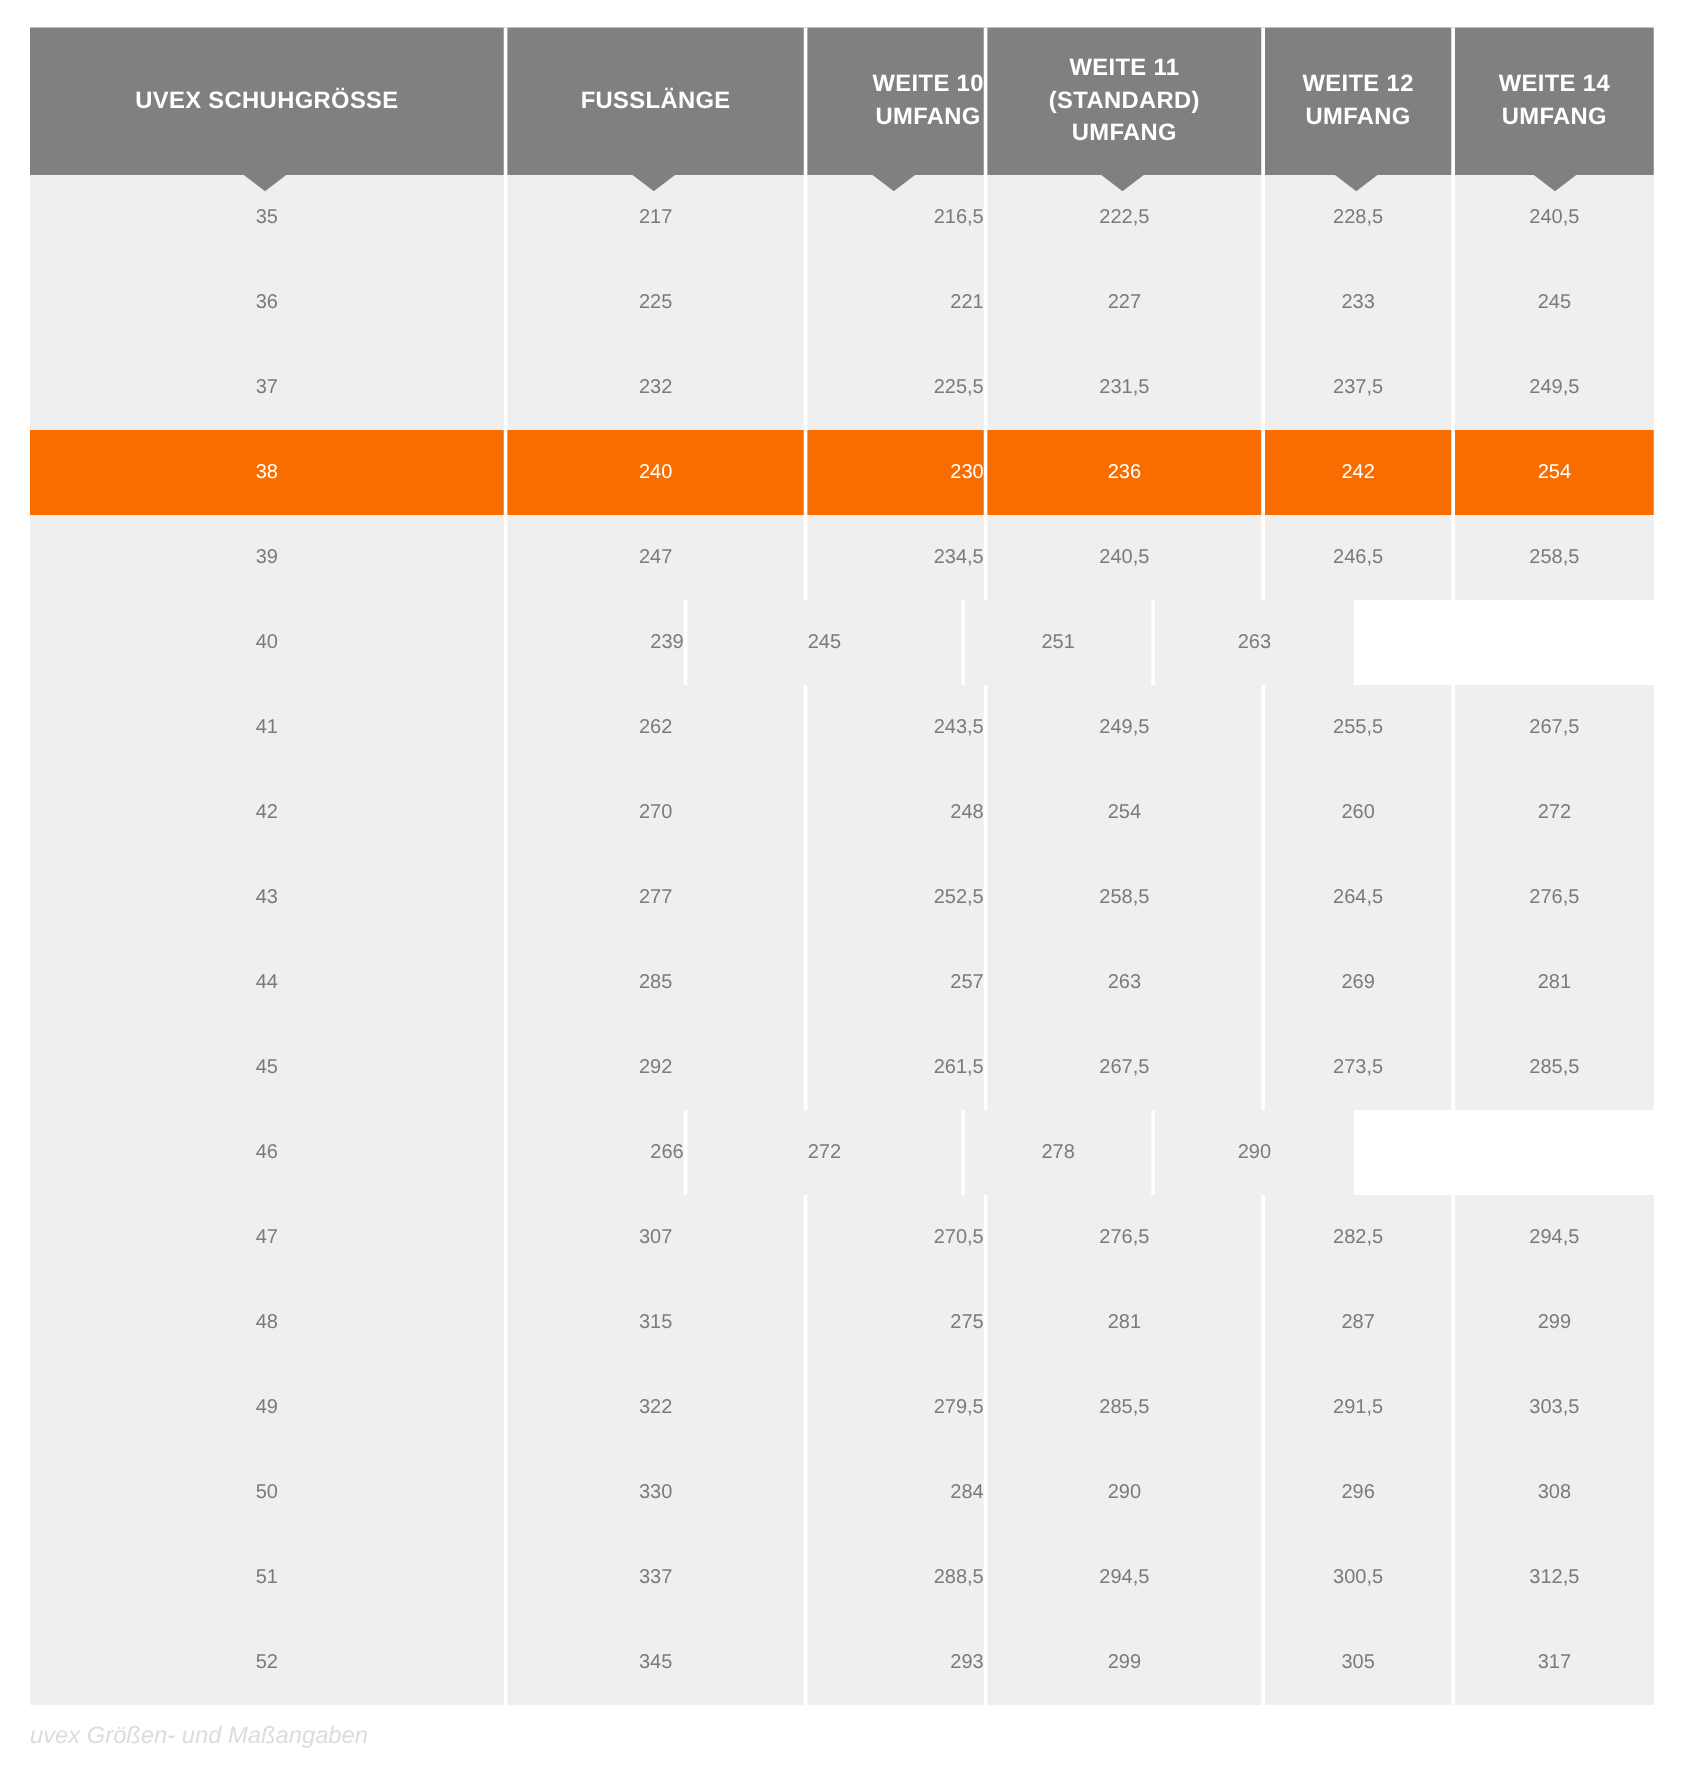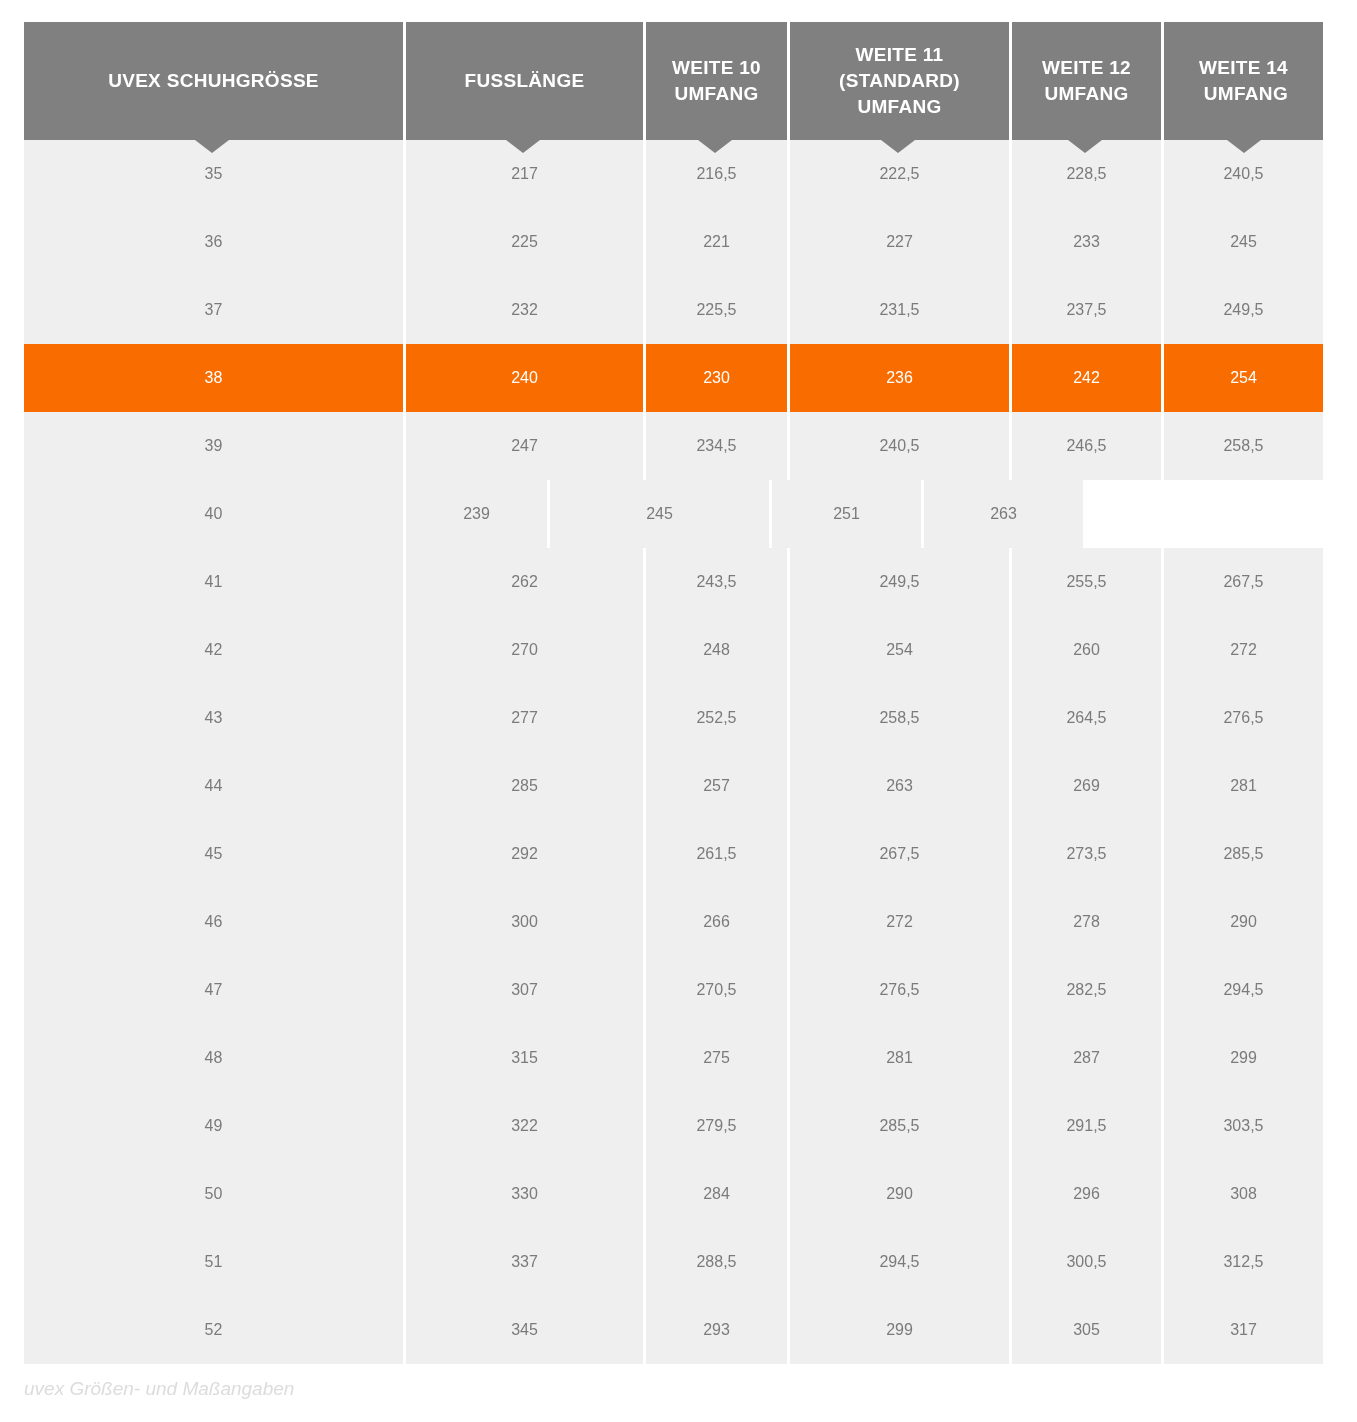--- a/index.html
+++ b/index.html
@@ -65,24 +65,24 @@
     justify-content:center;
     font-size:16px;
   }
   .cell:not(:last-child){ border-right:3px solid #ffffff; }
   .row.highlight .cell{
     background:var(--accent);
     color:#ffffff;
   }
   .col-0{ width:382px; }
   .col-1{ width:240px; }
-  .col-2{ width:144px; }
+  .col-2{ width:144px;justify-content:flex-end; }
   .col-3{ width:222px; }
   .col-4{ width:152px; }
-  .col-5{ width:159px;text-align:right; }
+  .col-5{ width:159px; }
   .caption{
     position:absolute;
     left:24px; top:1378px;
     font-size:19px;
     color:var(--caption-text);
     font-style:italic;
   }
 </style>
 </head>
 <body>
@@ -214,21 +214,20 @@
       <div class="row">
         <div class="cell col-0">45</div>
         <div class="cell col-1">292</div>
         <div class="cell col-2">261,5</div>
         <div class="cell col-3">267,5</div>
         <div class="cell col-4">273,5</div>
         <div class="cell col-5">285,5</div>
       </div>
       <div class="row">
         <div class="cell col-0">46</div>
-        <div class="cell col-1">300</div>
         <div class="cell col-2">266</div>
         <div class="cell col-3">272</div>
         <div class="cell col-4">278</div>
         <div class="cell col-5">290</div>
       </div>
       <div class="row">
         <div class="cell col-0">47</div>
         <div class="cell col-1">307</div>
         <div class="cell col-2">270,5</div>
         <div class="cell col-3">276,5</div>

